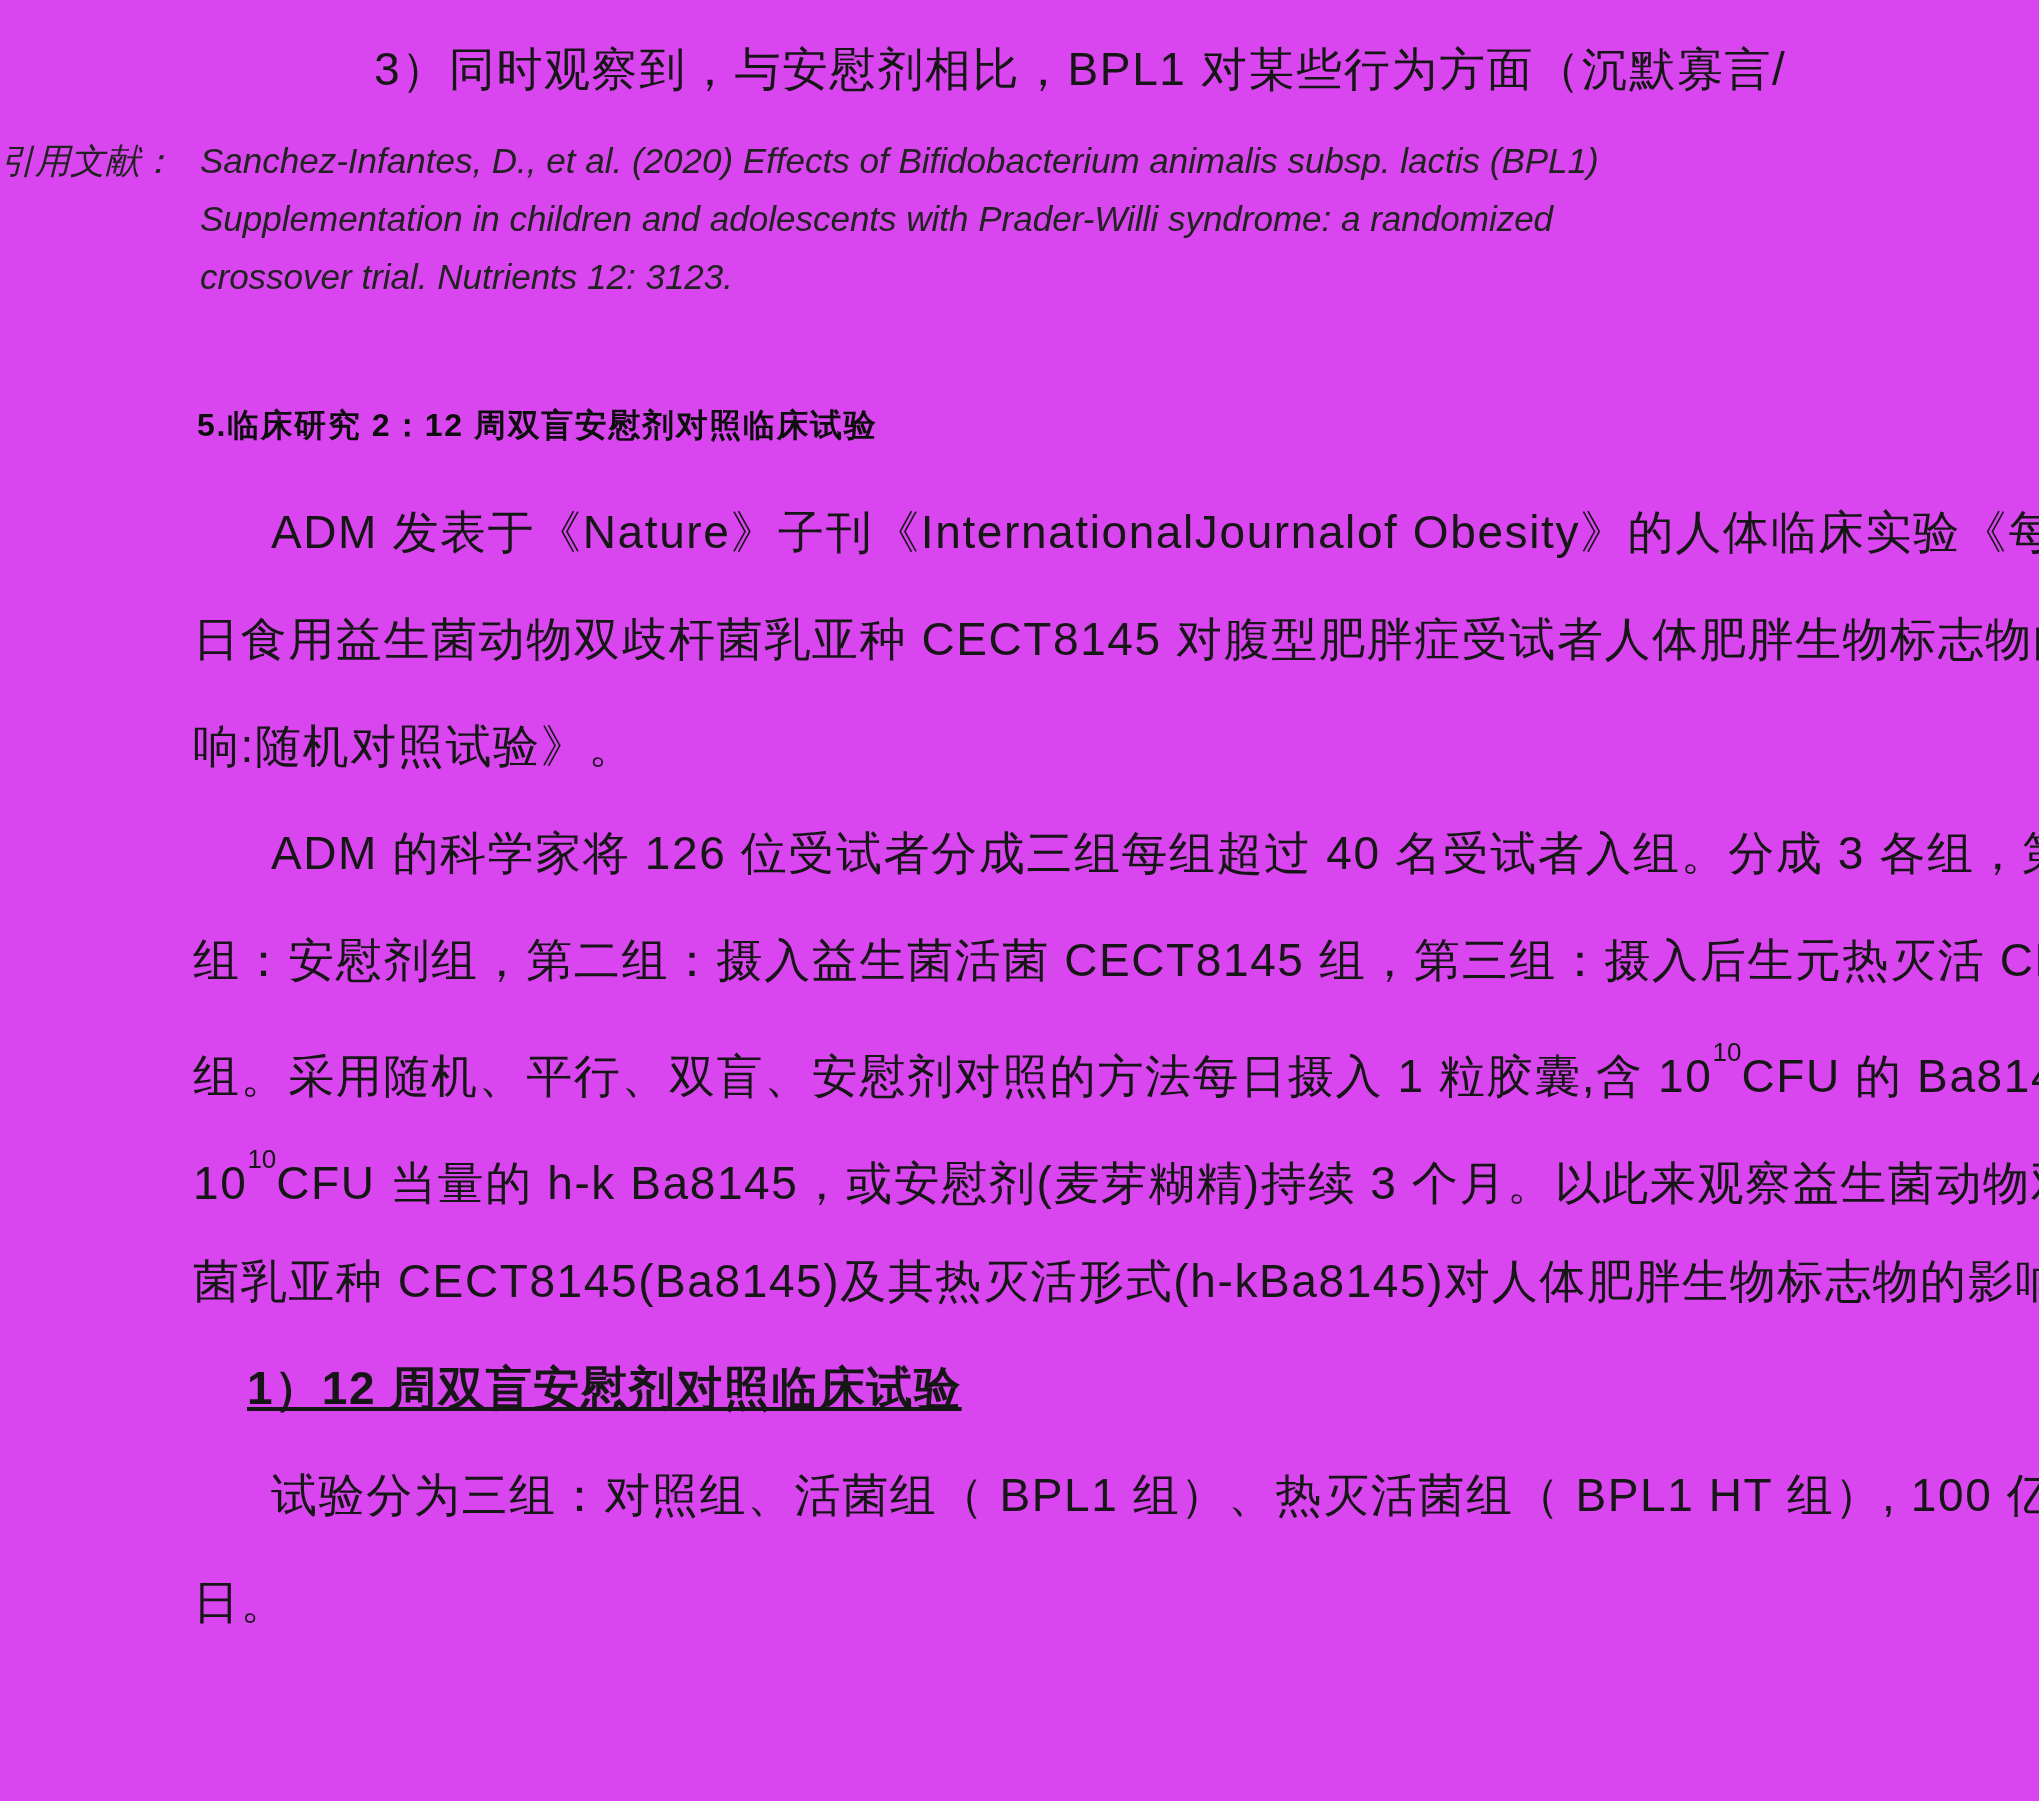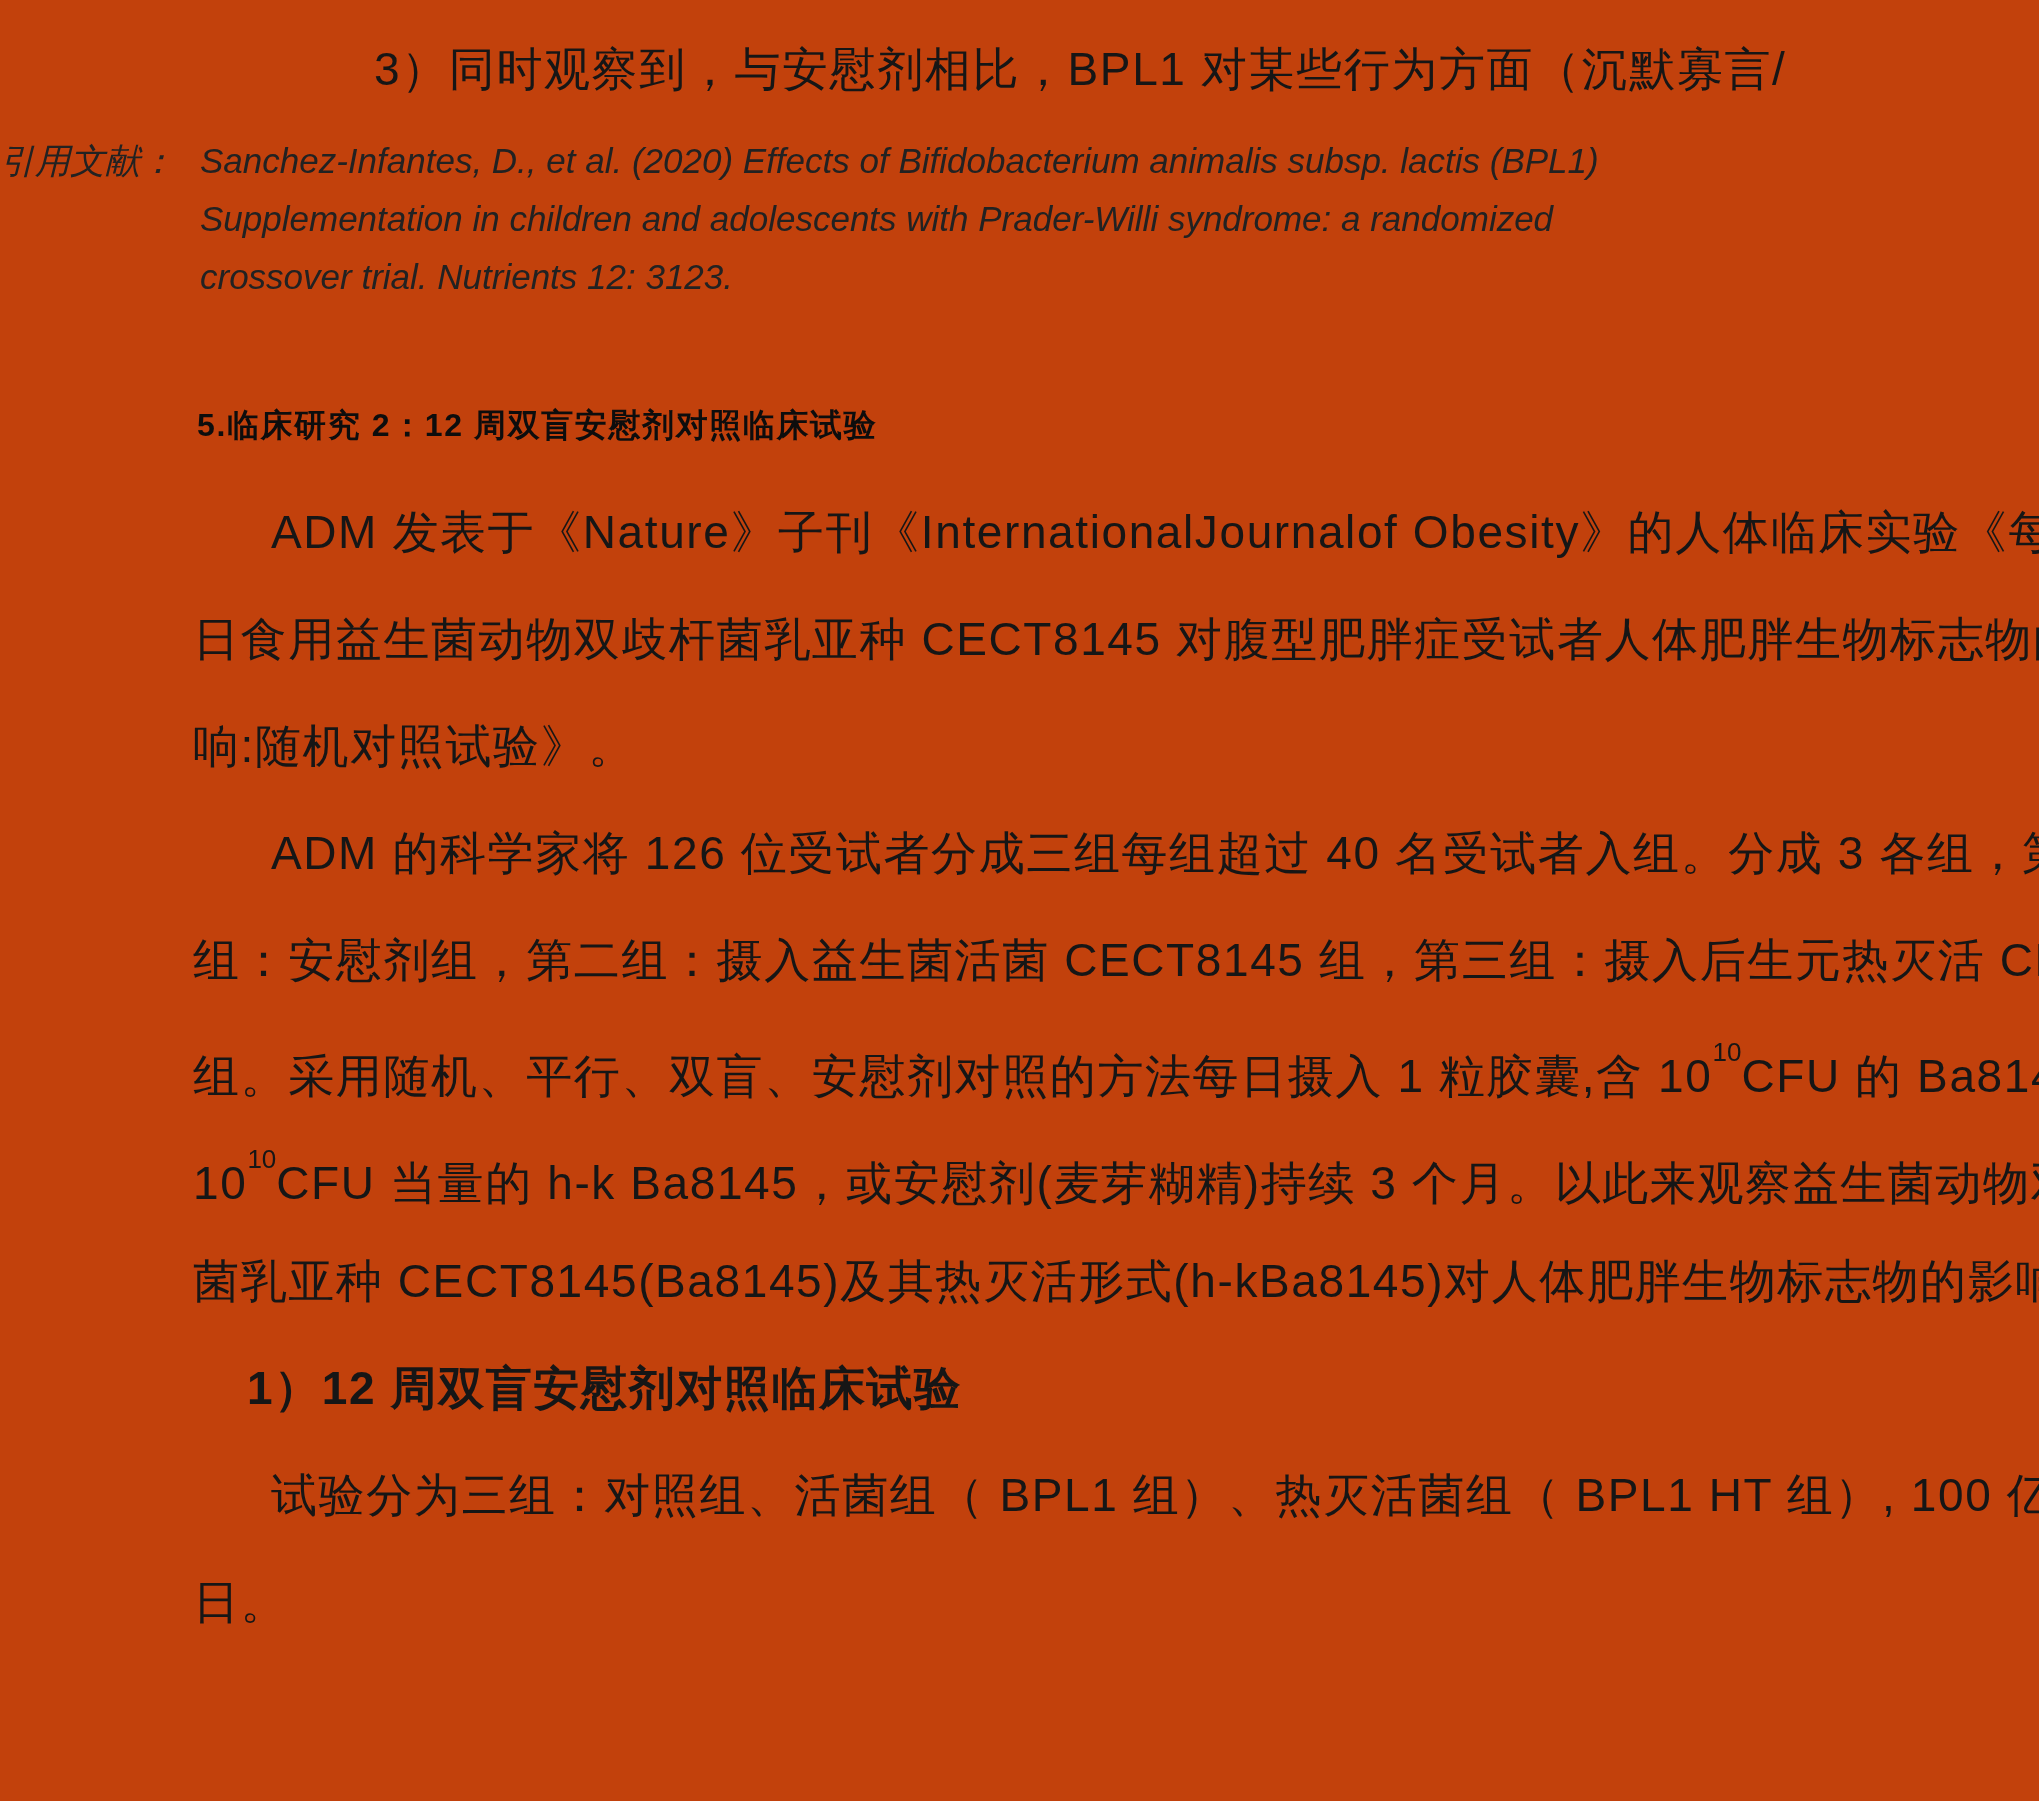--- a/index.html
+++ b/index.html
@@ -4,21 +4,21 @@
 <style>
   html, body {
     margin: 0;
     padding: 0;
     background: #ffffff;
   }
   .page {
     position: relative;
     width: 2040px;
     height: 1802px;
-    background: #c2410c;
+    background: #d946ef;
     color: #111111;
     font-family: "Liberation Sans", "DejaVu Sans", sans-serif;
     overflow: hidden;
   }
   .spacer-top { height: 16.4px; }
 
   .body-line {
     font-size: 46px;
     line-height: 107px;
     height: 107px;
@@ -38,20 +38,21 @@
     letter-spacing: 1.6px;
     margin-left: 197px;
     line-height: 107px;
     height: 107px;
     white-space: nowrap;
     color: #0d0d0d;
   }
   .subheading {
     font-weight: bold;
     font-size: 46px;
+    text-decoration: underline;
   }
 
   .citation {
     display: flex;
     margin-top: 8.2px;
     font-style: italic;
     font-size: 35px;
     line-height: 58px;
     color: #222222;
   }

